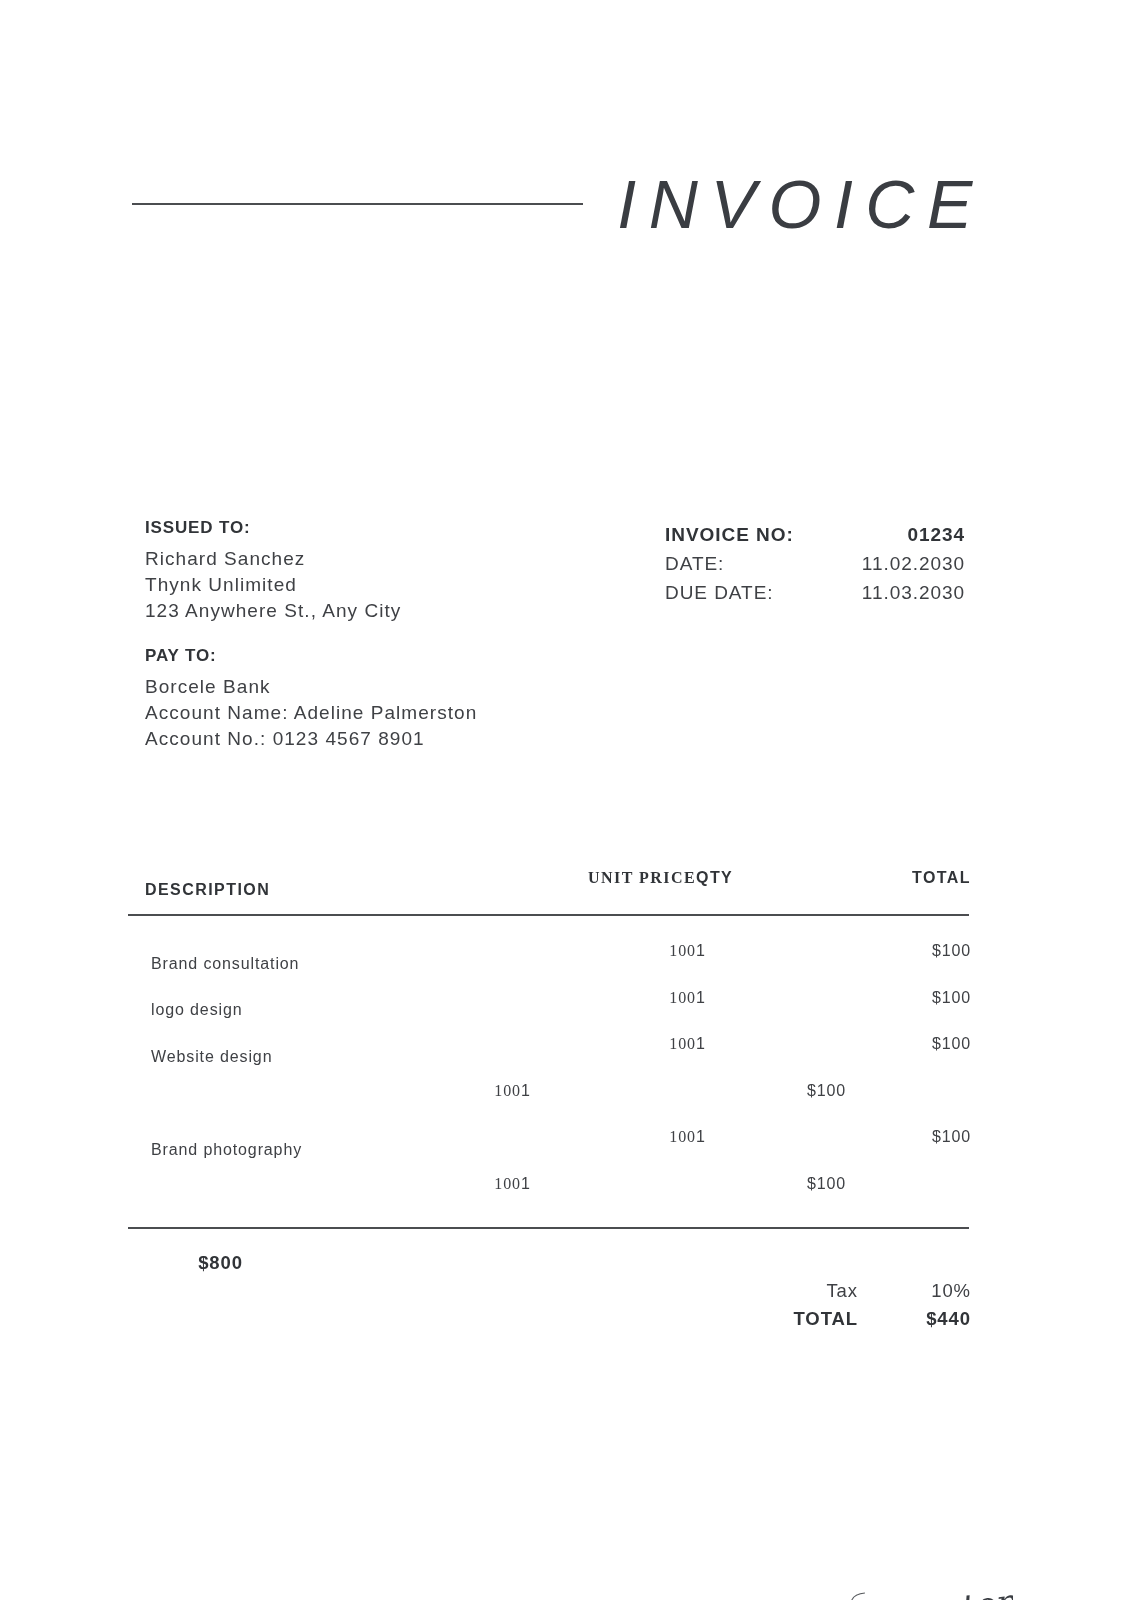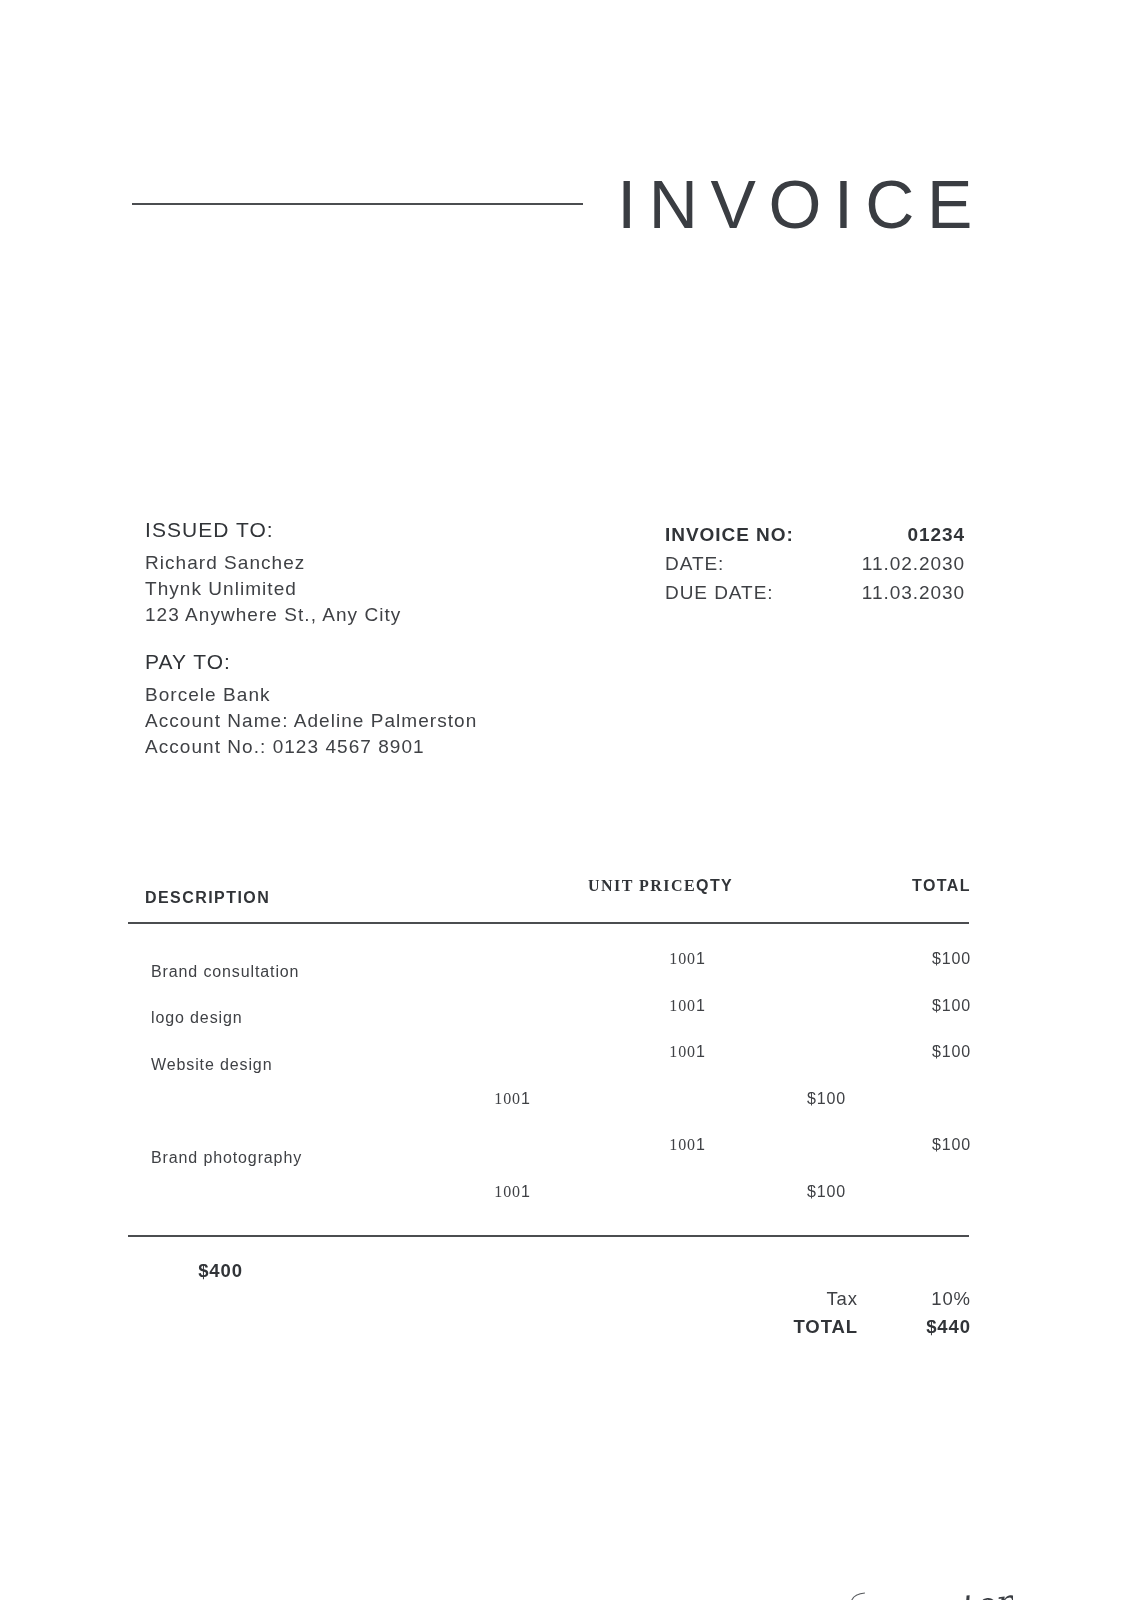--- a/index.html
+++ b/index.html
@@ -16,21 +16,21 @@
     font-family: "Liberation Sans", sans-serif;
     color: var(--text);
     overflow: hidden;
     position: relative;
   }
   .page { width: 100%; height: 100%; position: relative; }
 
   
   .header {
     margin: 168px 146px 0 132px;
-    display: flex; align-items: center;
+    display: flex; align-items: center; font-style: italic;
   }
   .header-line {
     flex: 1; height: 2px;
     background: var(--rule);
     margin-right: 34px;
   }
   .title {
     font-size: 68px;
     font-weight: 300;
     letter-spacing: 0.185em;
@@ -39,21 +39,21 @@
     white-space: nowrap;
   }
 
   
   .info {
     margin: 278px 160px 0 130px;
     display: flex;
     justify-content: space-between;
   }
   .block-label {
-    font-size: 21px; font-weight: 400;
+    font-size: 17px; font-weight: 700;
     letter-spacing: 0.05em;
     color: var(--heading);
     padding-left: 15px;
     margin-bottom: 8px;
   }
   .block-line {
     font-size: 19px;
     letter-spacing: 0.055em;
     line-height: 26px;
     padding-left: 15px;
@@ -218,21 +218,21 @@
         <span class="col-unit">100</span>
         <span class="col-qty">1</span>
         <span class="col-total">$100</span>
       </div>
     </div>
 
     <div class="rule"></div>
 
     <div class="totals">
       <div class="totals-row subtotal bold">
-        <span class="t-value">$400</span>
+        <span class="t-value">$800</span>
       </div>
       <div class="totals-row">
         <span class="t-label">Tax</span>
         <span class="t-value">10%</span>
       </div>
       <div class="totals-row bold">
         <span class="t-label">TOTAL</span>
         <span class="t-value">$440</span>
       </div>
     </div>

